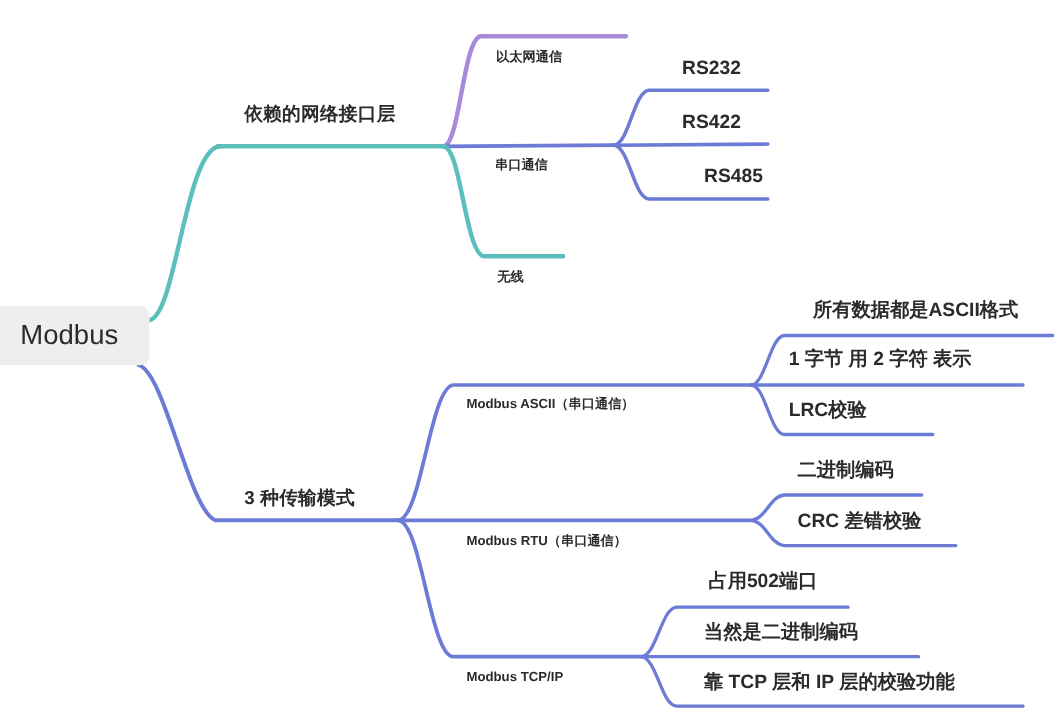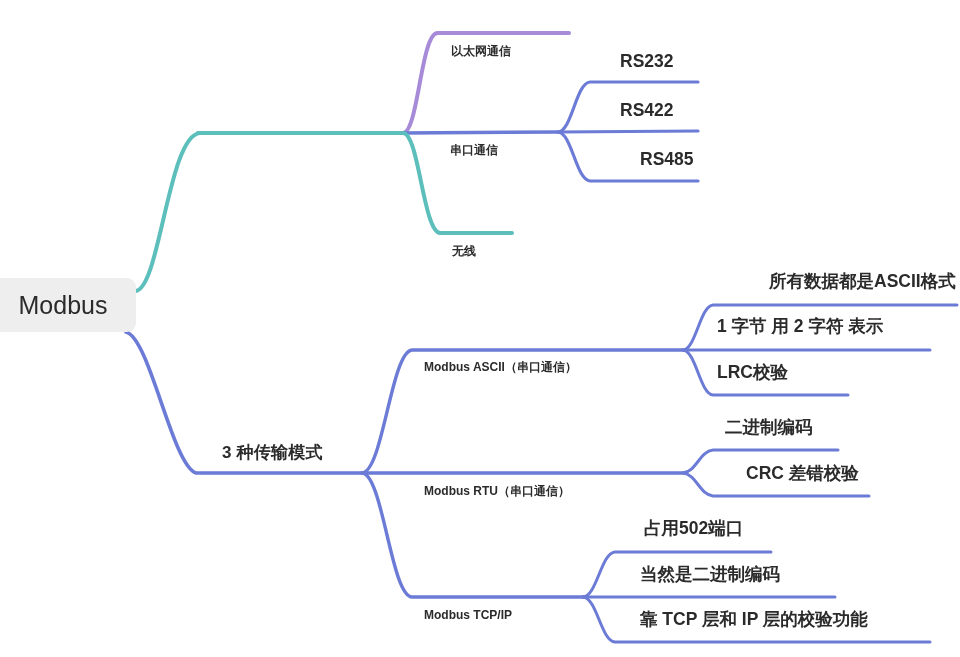--- a/index.html
+++ b/index.html
@@ -93,20 +93,23 @@
       <path d="M 583 597 C 597 596 601 553 615 552 L 771 552" stroke="#6b7bd6" stroke-width="3"></path>
       <path d="M 583 597 L 835 597" stroke="#6b7bd6" stroke-width="3"></path>
       <path d="M 583 597 C 597 598 601 641 615 642 L 930 642" stroke="#6b7bd6" stroke-width="3"></path>
     </g>
   </svg>
 
   <div class="root-node" style="left:-10px; top:278px; width:146px; height:54px; font-size:25px;">
     <span>Modbus</span>
   </div>
 
+  <div class="node-label lvl1" style="left:222px; top:95px;">
+    <span>依赖的网络接口层</span>
+  </div>
 
   <div class="node-label lvl1" style="left:222px; top:444px;">
     <span>3 种传输模式</span>
   </div>
 
   <div class="node-label lvl2" style="left:451px; top:1px;">
     <span>以太网通信</span>
   </div>
 
   <div class="node-label lvl2" style="left:450px; top:100px;">
@@ -132,34 +135,34 @@
   </div>
 
   <div class="node-label lvl2" style="left:424px; top:441px;">
     <span>Modbus RTU（串口通信）</span>
   </div>
 
   <div class="node-label lvl2" style="left:424px; top:565px;">
     <span>Modbus TCP/IP</span>
   </div>
 
-  <div class="node-label lvl3" style="left:769px; top:272px;">
+  <div class="node-label lvl3" style="left:739px; top:272px;">
     <span>所有数据都是ASCII格式</span>
   </div>
   <div class="node-label lvl3" style="left:717px; top:317px;">
     <span>1 字节 用 2 字符 表示</span>
   </div>
   <div class="node-label lvl3" style="left:717px; top:363px;">
     <span>LRC校验</span>
   </div>
 
   <div class="node-label lvl3" style="left:725px; top:418px;">
     <span>二进制编码</span>
   </div>
-  <div class="node-label lvl3" style="left:746px; top:464px;">
+  <div class="node-label lvl3" style="left:725px; top:464px;">
     <span>CRC 差错校验</span>
   </div>
 
   <div class="node-label lvl3" style="left:644px; top:519px;">
     <span>占用502端口</span>
   </div>
   <div class="node-label lvl3" style="left:640px; top:565px;">
     <span>当然是二进制编码</span>
   </div>
   <div class="node-label lvl3" style="left:640px; top:610px;">

